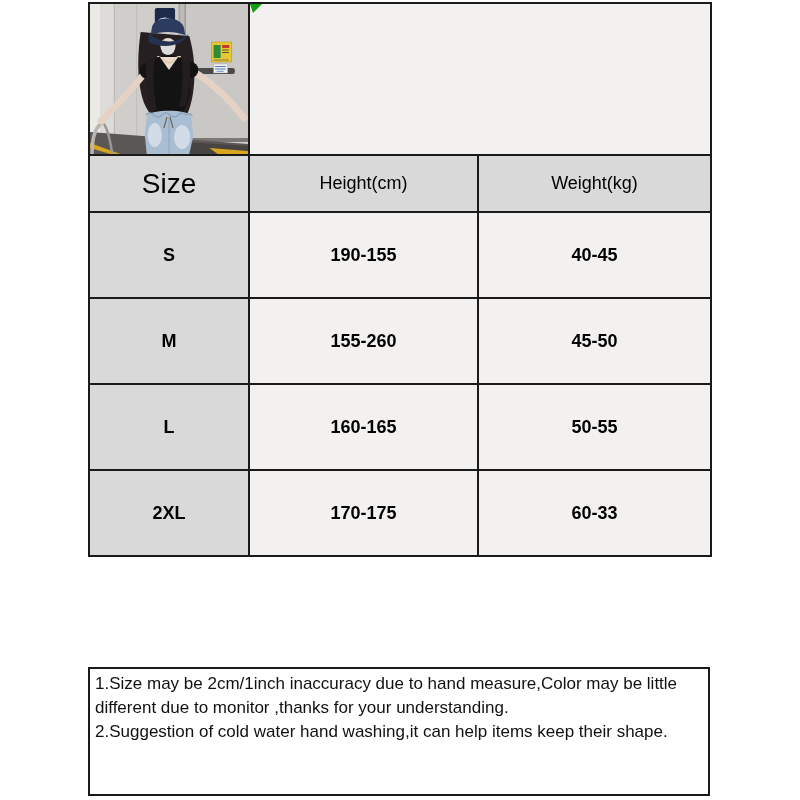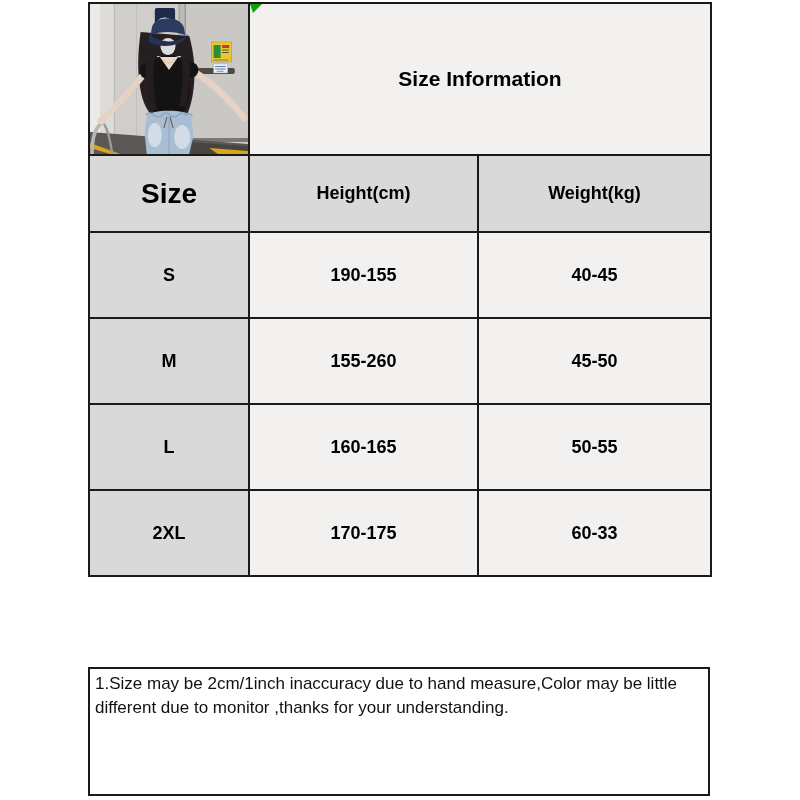--- a/index.html
+++ b/index.html
@@ -33,22 +33,22 @@
     height: 151px;
   }
   .corner-triangle {
     position: absolute; left: 0; top: 0;
     width: 12px; height: 9px;
     background: #12a012;
     clip-path: polygon(0 0, 100% 0, 25% 100%);
   }
   tr.header-row td {
     background: #d9d9d9;
-    font-weight: bold; font-size: 18px;
-    height: 77px;
+    font-weight: normal; font-size: 18px;
+    height: 57px;
   }
   tr.header-row td.size-head { font-size: 28px; }
   tr.data-row { height: 86px; }
   tr.data-row td { background: #f2f1ef; font-weight: bold; font-size: 18px; }
   tr.data-row td.size-col { background: #d9d9d9; }
   .attention-box {
     position: absolute; left: 88px; top: 667px;
     width: 622px; height: 129px;
     background: #ffffff;
     border: 2px solid #1a1a1a;
@@ -151,21 +151,20 @@
                 <line x1="78" y1="112" x2="78" y2="150" stroke="#8ea5bc" stroke-width="1"></line>
                 <path d="M76,113 L73,124 M79,113 L82,124" stroke="#6b5b46" stroke-width="1" fill="none"></path>
                 <circle cx="152" cy="114" r="3.4" fill="#e6d2c4"></circle>
                 <circle cx="11" cy="117" r="3.4" fill="#e6d2c4"></circle>
               </g>
             </svg>
           </div>
         </td>
         <td class="title-cell" colspan="2">
           <span class="corner-triangle"></span>
-          <span>Size Information</span>
         </td>
       </tr>
 
       <tr class="header-row">
         <td class="size-head">Size</td>
         <td>Height(cm)</td>
         <td>Weight(kg)</td>
       </tr>
 
       <tr class="data-row">
@@ -187,15 +186,16 @@
         <td class="size-col">2XL</td>
         <td>170-175</td>
         <td>60-33</td>
       </tr>
     </tbody>
   </table>
 
   <div class="attention-box">
     <div class="att-line">1.Size may be 2cm/1inch inaccuracy due to hand measure,Color may be little</div>
     <div class="att-line">different due to monitor ,thanks for your understanding.</div>
+    <div class="att-line">2.Suggestion of cold water hand washing,it can help items keep their shape.</div>
   </div>
 
 </div>
 
 </body></html>

